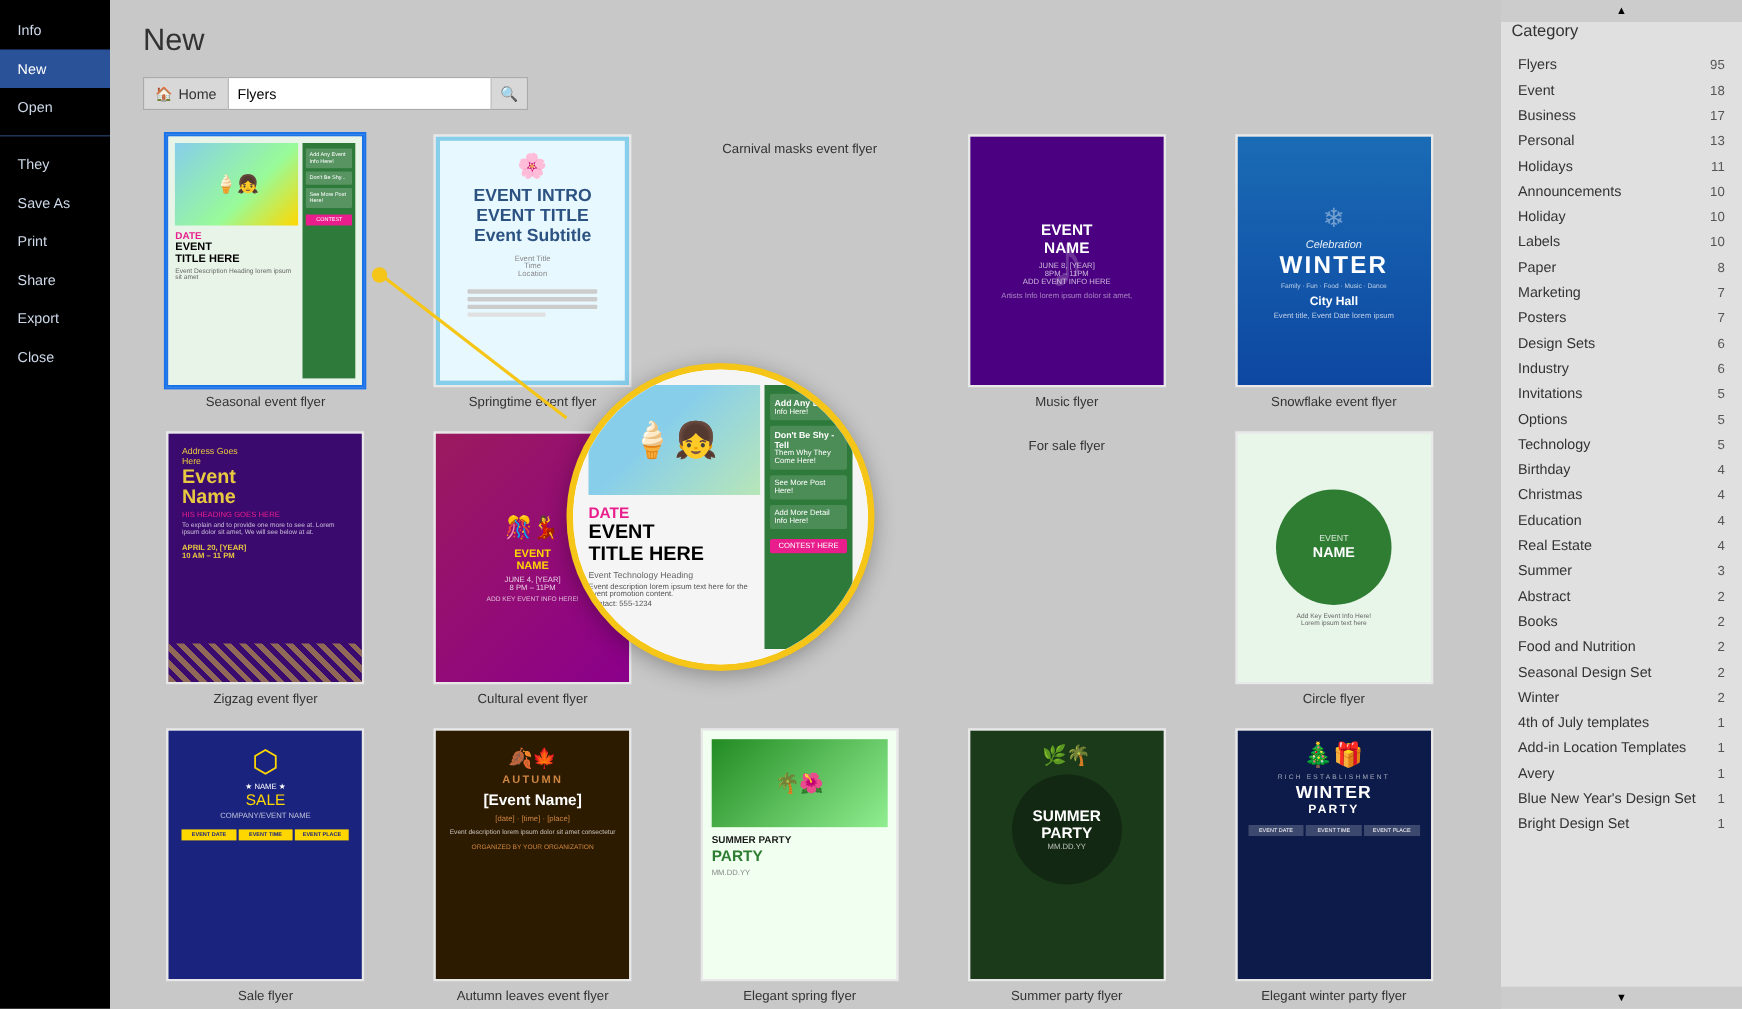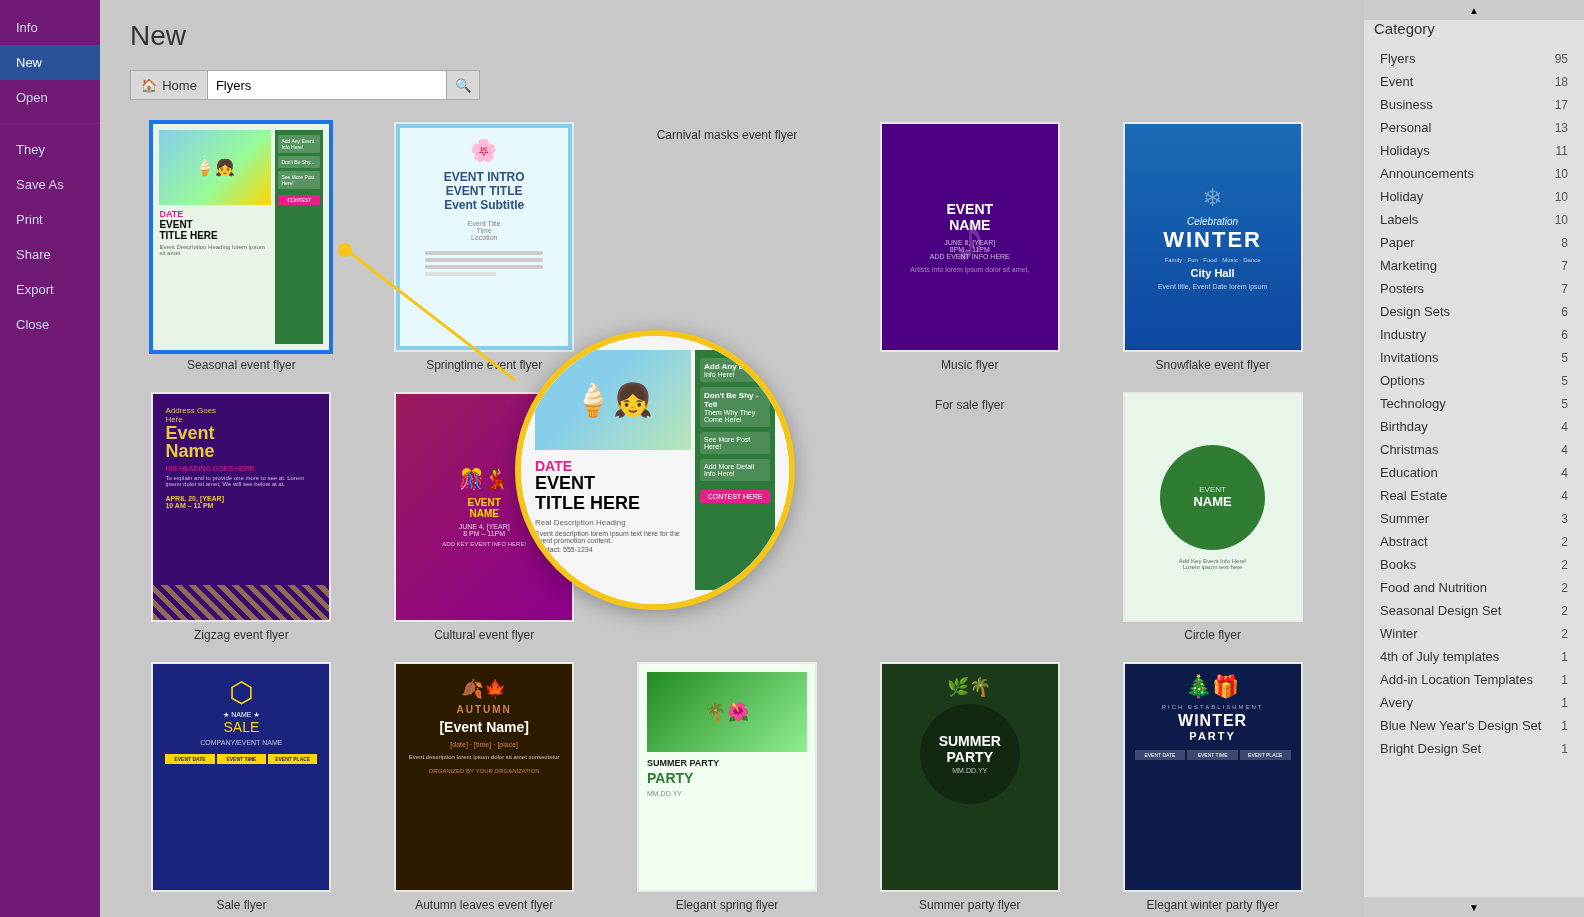--- a/index.html
+++ b/index.html
@@ -1,21 +1,21 @@
 <!DOCTYPE html>
 <html><head>
   <meta charset="utf-8">
   <style>
     * { box-sizing: border-box; margin: 0; padding: 0; }
     body { font-family: 'Segoe UI', Arial, sans-serif; background: #b8b8b8; display: flex; height: 917px; overflow: hidden; }
 
     
     .sidebar {
       width: 100px;
-      background: #701a75;
+      background: #000000;
       display: flex;
       flex-direction: column;
       padding-top: 10px;
       flex-shrink: 0;
       z-index: 10;
     }
     .sidebar-item {
       color: #cdd8e8;
       font-size: 13px;
       padding: 10px 16px;
@@ -287,21 +287,21 @@
           </div>
         </div>
       </div>
       <span class="template-label">Seasonal event flyer</span>
     </div>
 
     <div class="template-item">
       <div class="template-thumb">
         <div style="width:100%;height:100%;background:#e8f8ff;border:4px solid #87ceeb;padding:10px;display:flex;flex-direction:column;align-items:center;">
           <div style="font-size:22px;margin-bottom:6px;">🌸</div>
-          <div style="font-size:12px;font-weight:bold;color:#2c5282;text-align:center;">EVENT INTRO<br>EVENT TITLE<br>Event Subtitle</div>
+          <div style="font-size:16px;font-weight:bold;color:#2c5282;text-align:center;">EVENT INTRO<br>EVENT TITLE<br>Event Subtitle</div>
           <div style="font-size:7px;color:#888;margin-top:8px;text-align:center;">Event Title<br>Time<br>Location</div>
           <div style="width:80%;margin-top:10px;">
             <div style="height:4px;background:#ccc;margin-bottom:3px;border-radius:1px;"></div>
             <div style="height:4px;background:#ccc;margin-bottom:3px;border-radius:1px;"></div>
             <div style="height:4px;background:#ccc;margin-bottom:3px;border-radius:1px;"></div>
             <div style="height:4px;background:#e0e0e0;margin-bottom:3px;border-radius:1px;width:60%;"></div>
           </div>
         </div>
       </div>
       <span class="template-label">Springtime event flyer</span>
@@ -469,21 +469,21 @@
 
   <div class="zoom-overlay">
     <div class="zoom-content">
       <div class="zoom-left">
         <div class="zoom-top-img" style="font-size:32px;">🍦👧</div>
         <div class="zoom-date">DATE</div>
         <div class="zoom-event">
           <span>EVENT</span><br>
           <span>TITLE HERE</span>
         </div>
-        <div class="zoom-desc">Real Description Heading</div>
+        <div class="zoom-desc">Event Technology Heading</div>
         <div style="font-size:7px;color:#555;margin-top:3px;">Event description lorem ipsum text here for the event promotion content.</div>
         <div style="font-size:7px;color:#555;margin-top:2px;">Contact: 555-1234</div>
       </div>
       <div class="zoom-right">
         <div class="zoom-rbox">
           <div class="rh2">Add Any Event</div>
           <div>Info Here!</div>
         </div>
         <div class="zoom-rbox">
           <div class="rh2">Don't Be Shy - Tell</div>

